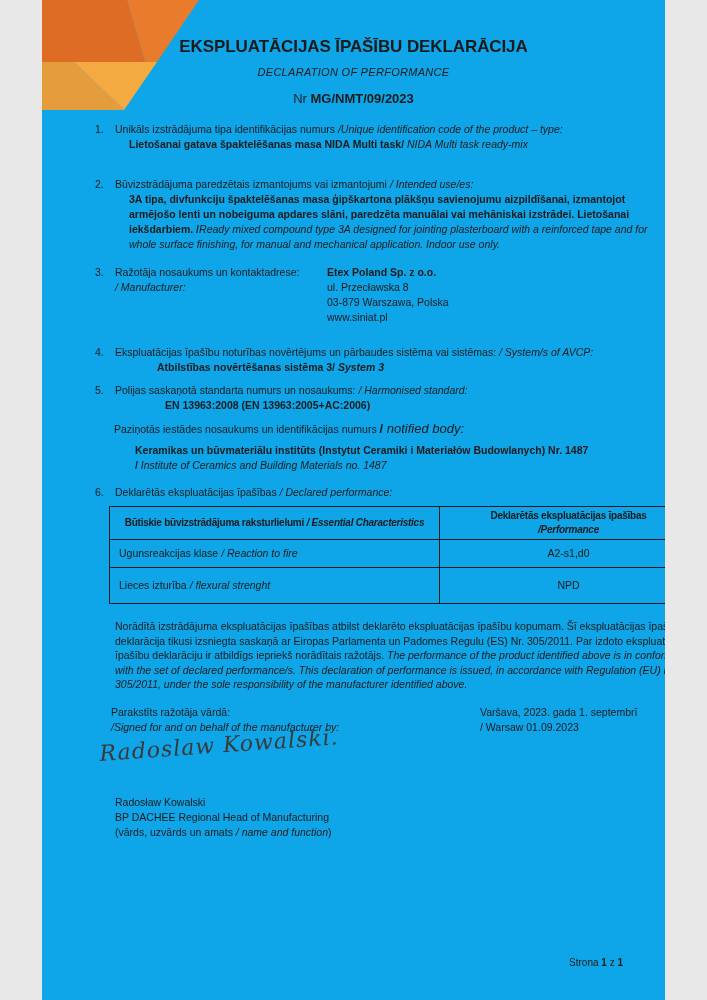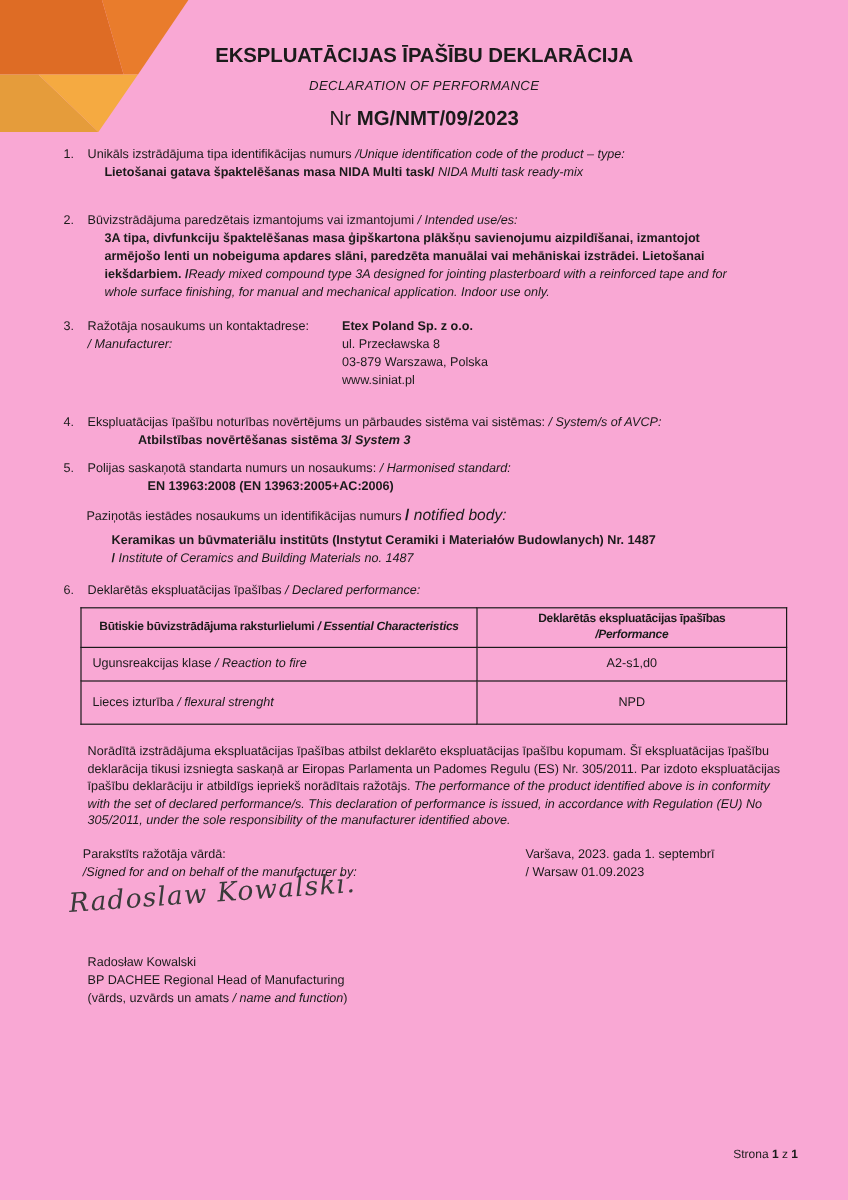--- a/index.html
+++ b/index.html
@@ -1,31 +1,31 @@
 <!DOCTYPE html>
 <html><head>
 <meta charset="utf-8">
 <style>
   * { margin:0; padding:0; box-sizing:border-box; }
   html,body { background:#e8e8e8; }
   .page {
-    position:relative; width:707px; height:1000px; margin:0 auto;
-    background:#f9a8d4; overflow:hidden;
+    position:relative; width:623px; height:1000px; margin:0 auto;
+    background:#0ea5e9; overflow:hidden;
     font-family:"Liberation Sans","DejaVu Sans",sans-serif;
     font-size:10.5px; line-height:15px; color:#1b1b1b;
   }
   .it { font-style:italic; }
   .b  { font-weight:bold; }
   .abs { position:absolute; }
   .logo-svg { position:absolute; top:0; left:0; }
   .doc-title { position:absolute; top:39px; left:0; width:100%; text-align:center;
     font-size:17px; font-weight:bold; letter-spacing:-0.1px; }
   .doc-subtitle { position:absolute; top:65px; left:0; width:100%; text-align:center;
     font-style:italic; font-size:11px; letter-spacing:0.3px; }
-  .doc-number { position:absolute; top:91px; left:0; width:100%; text-align:center; font-size:17px; }
+  .doc-number { position:absolute; top:91px; left:0; width:100%; text-align:center; font-size:13px; }
   .doc-number .val { font-weight:bold; }
   .sec { position:absolute; left:53px; width:600px; }
   .sec .num { position:absolute; left:0; top:0; }
   .sec .content { margin-left:20px; }
   .indent1 { margin-left:4px;padding-left:10px; }
   .indent4 { margin-left:42px; }
   .wrapblock { width:545px; }
   .addr-col { position:absolute; left:232px; top:0; }
   .big-en { font-size:13px; font-style:italic; }
   .big-slash { font-size:13px; font-weight:bold; }

